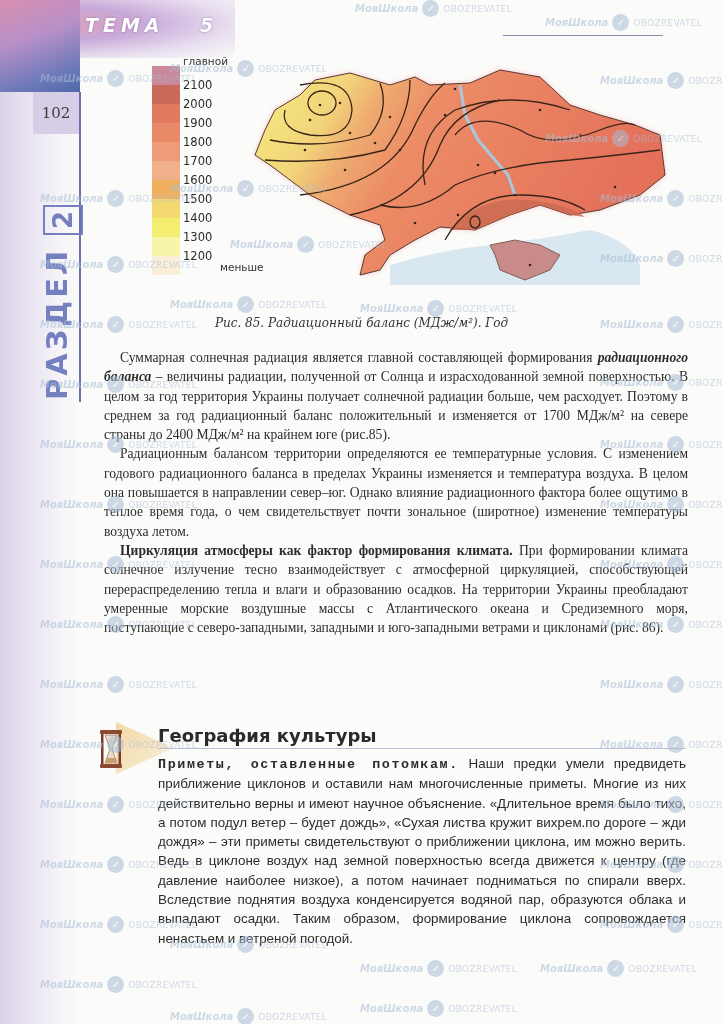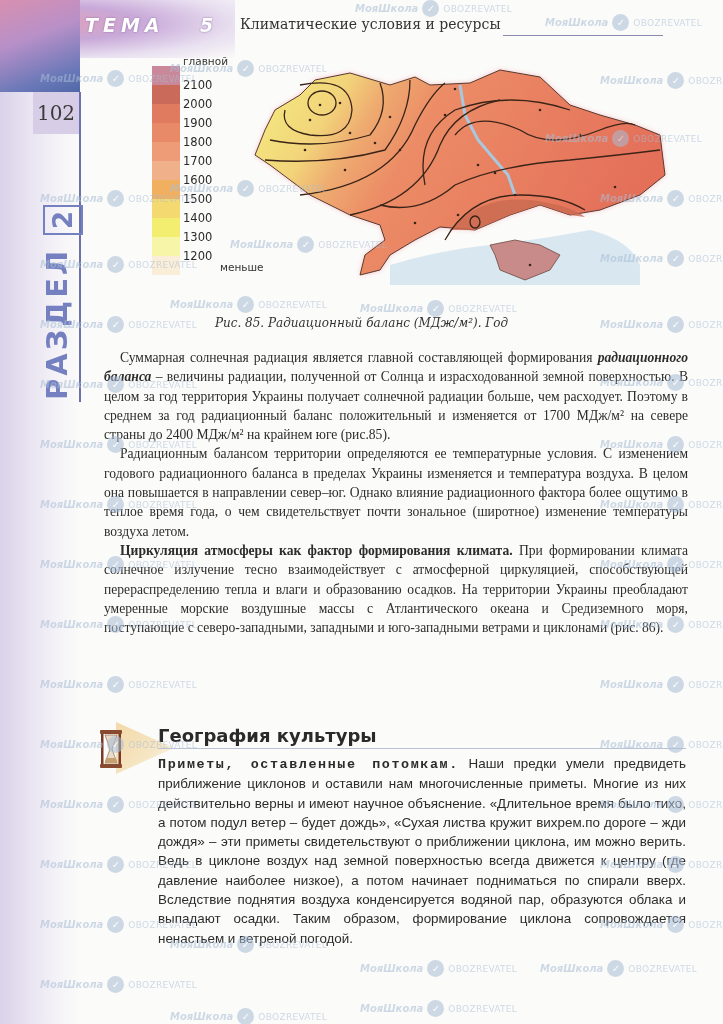--- a/index.html
+++ b/index.html
@@ -17,21 +17,21 @@
   }
   .corner-globe {
     position: absolute; left: 0; top: 0; width: 80px; height: 92px;
     background: linear-gradient(160deg, #d890b0 0%, #b890c8 40%, #6a78b8 80%, #5068a8 100%);
   }
   .page-num-box {
     position: absolute; left: 33px; top: 92px; width: 46px; height: 42px;
     background: #d8cde6;
     display: flex; align-items: center; justify-content: center;
   }
-  .page-num { font-family: "DejaVu Serif", serif; font-size: 20px; color: #3b3b3b; }
+  .page-num { font-family: "DejaVu Serif", serif; font-size: 15px; color: #3b3b3b; }
   .side-rule { position: absolute; left: 79px; top: 92px; width: 2px; height: 310px; background: #6a70b0; }
   .section-label {
     position: absolute; left: 40px; top: 400px; transform-origin: left top;
     transform: rotate(-90deg);
     font-family: "DejaVu Sans", sans-serif; font-weight: bold; font-size: 29px; letter-spacing: 3px;
     color: #7480c0; white-space: nowrap;
   }
   .section-num {
     position: absolute; left: 48px; top: 200px; width: 30px; height: 40px;
     border: 2px solid #7480c0; color: #7480c0;
@@ -128,21 +128,20 @@
 <div class="page-num-box">
   <span class="page-num">102</span>
 </div>
 <div class="side-rule"></div>
 <div class="section-num">2</div>
 <div class="section-label">РАЗДЕЛ</div>
 
 <div class="header">
   <span class="tema">ТЕМА</span>
   <span class="tema-num">5</span>
-  <span class="header-title">Климатические условия и ресурсы</span>
   <div class="header-rule"></div>
 </div>
 
 <div class="figure">
   <div class="legend">
     <span class="legend-top">главной</span>
     <div class="legend-scale" id="legend-scale">
         <div class="legend-swatch" style="background: rgb(201, 137, 154);"></div>
         <div class="legend-swatch" style="background: rgb(201, 106, 90);"></div>
         <div class="legend-swatch" style="background: rgb(224, 123, 96);"></div>

